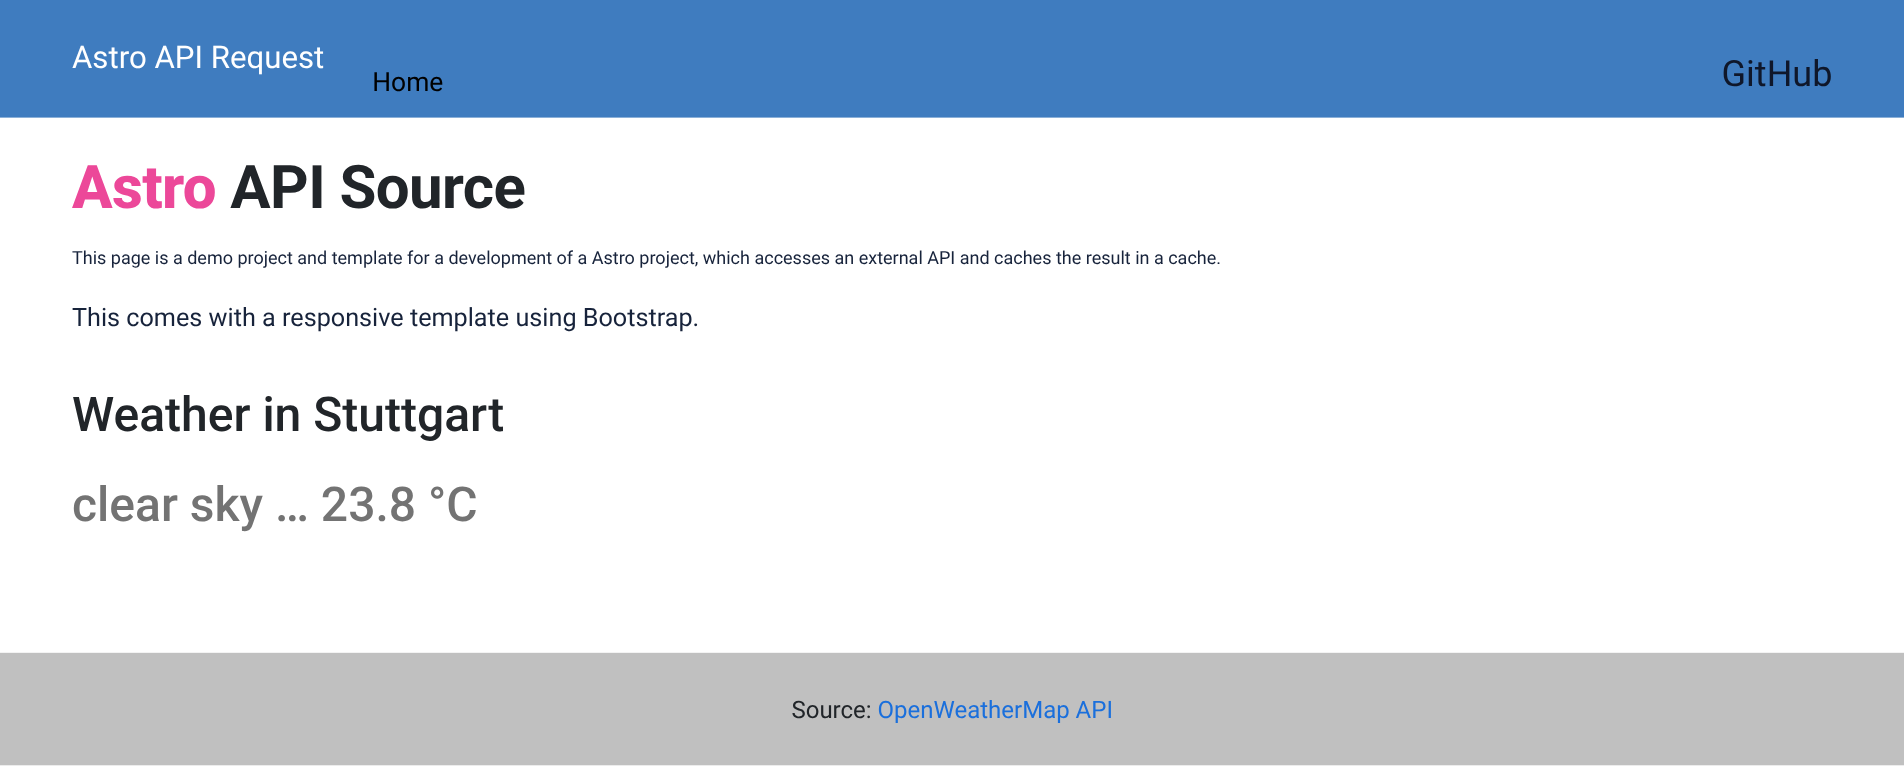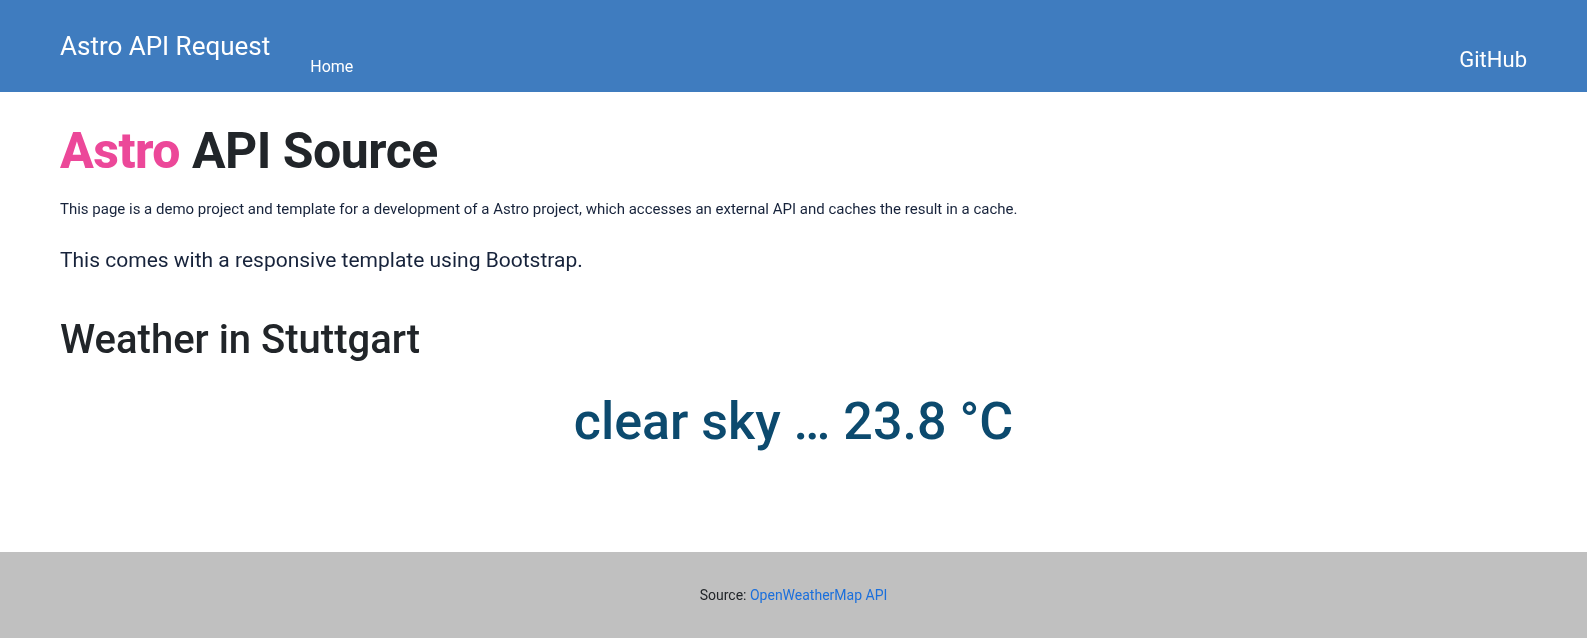--- a/index.html
+++ b/index.html
@@ -29,28 +29,28 @@
       align-items: center;
       gap: 40px;
     }
     .navbar-brand {
       color: #ffffff;
       font-size: 26px;
       font-weight: 400;
       text-decoration: none;
     }
     .navbar-link {
-      color: #ffffff;
-      font-size: 16px;
+      color: #000000;
+      font-size: 22px;
       text-decoration: none;
       margin-top: 41px;
     }
     .navbar-link-right {
-      color: #ffffff;
-      font-size: 22px;
+      color: #0f172a;
+      font-size: 30px;
       text-decoration: none;
       margin-top: 27px;
     }
     .main-container {
       padding: 30px 60px 60px 60px;
     }
     h1.page-title {
       font-size: 50px;
       font-weight: 700;
       color: #212529;
@@ -75,33 +75,33 @@
       margin-top: 20px;
     }
     h2.weather-heading {
       font-size: 40px;
       font-weight: 500;
       color: #212529;
       margin-top: 28px;
       margin-bottom: 28px;
     }
     .weather-display {
-      text-align: center;
-      font-size: 52px;
+      text-align: left;
+      font-size: 40px;
       font-weight: 500;
-      color: #0c4a6e;
+      color: #737373;
       margin-bottom: 40px;
     }
     .footer {
       background-color: #c0c0c0;
       padding: 35px 0;
       text-align: center;
     }
     .footer p {
-      font-size: 14px;
+      font-size: 20px;
       color: #212529;
       margin-bottom: 24px;
     }
     .footer p:last-child {
       margin-bottom: 0;
     }
     .footer a {
       color: #1a6fdc;
       text-decoration: none;
     }

